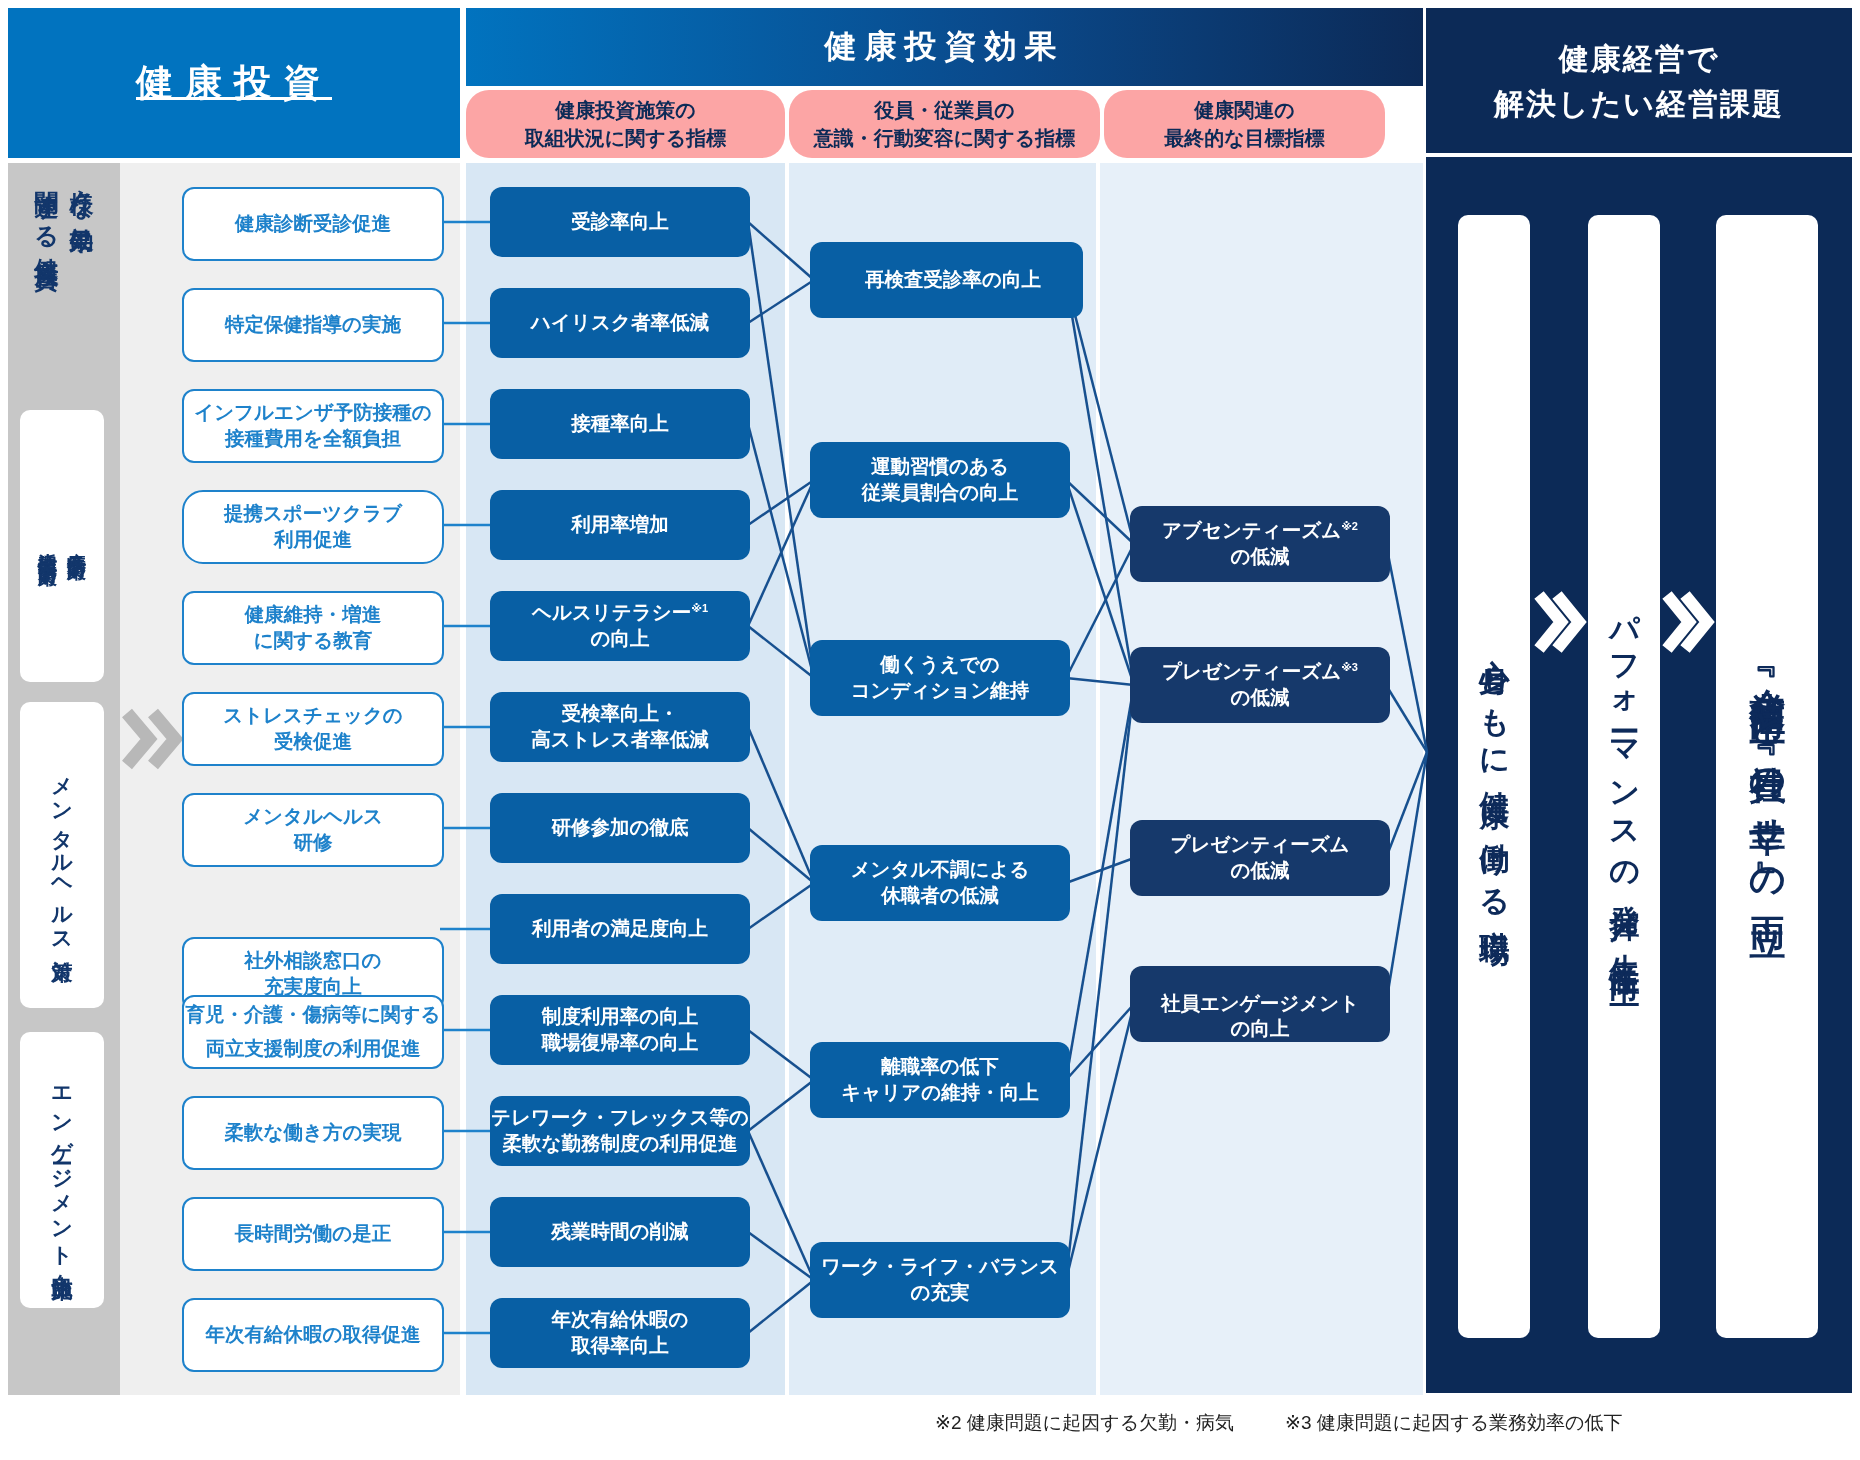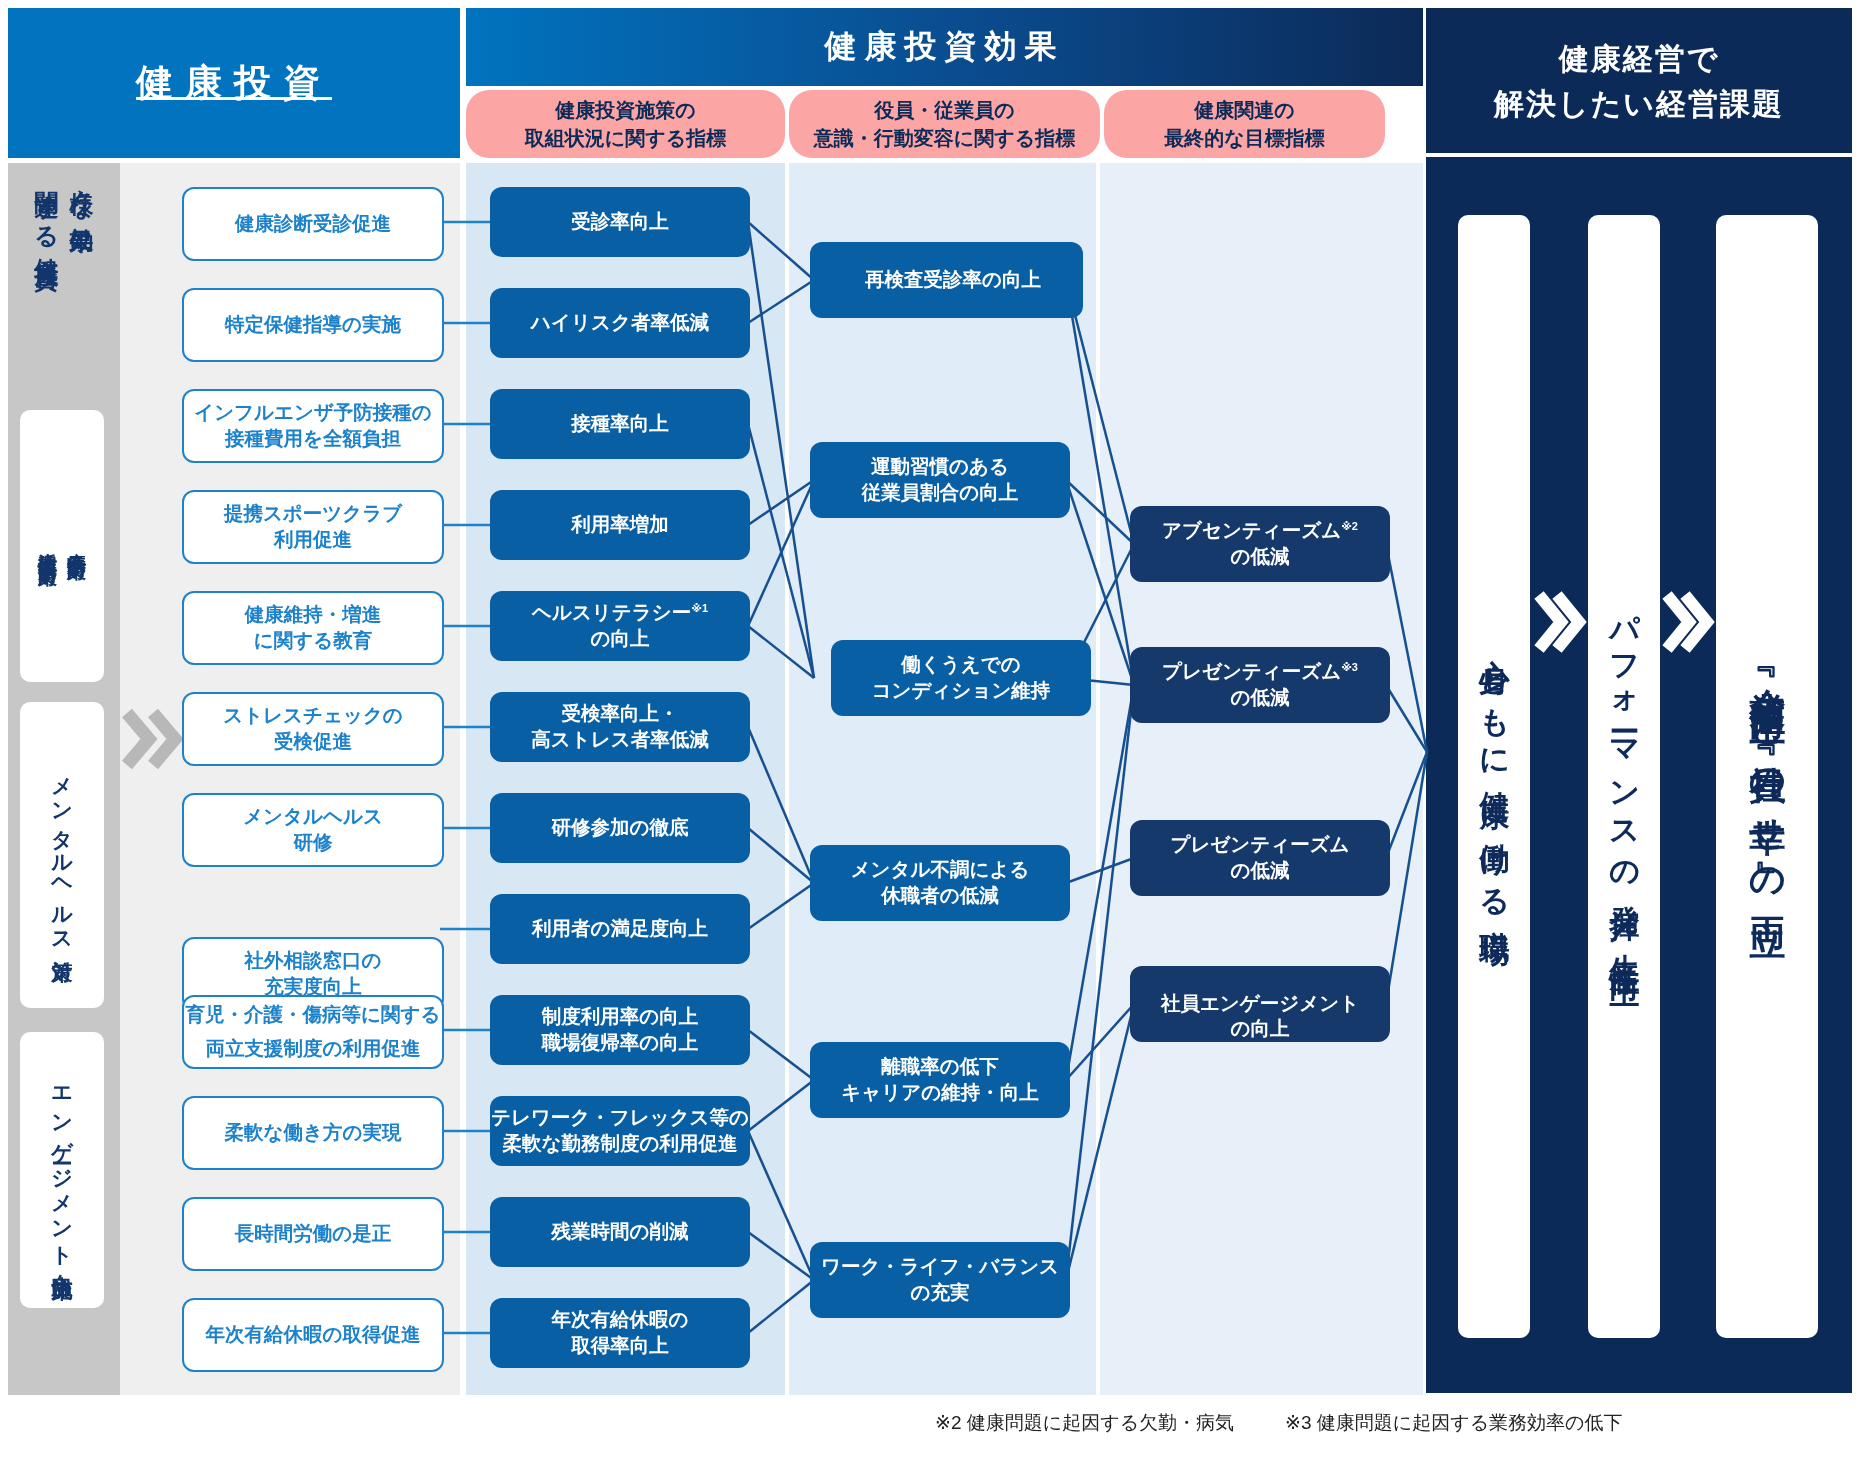--- a/index.html
+++ b/index.html
@@ -180,21 +180,21 @@
       <div class="box c1" style="left: 182px; top: 187px; width: 258px; height: 70px;">
         <span class="bl">健康診断受診促進</span>
       </div>
       <div class="box c1" style="left: 182px; top: 288px; width: 258px; height: 70px;">
         <span class="bl">特定保健指導の実施</span>
       </div>
       <div class="box c1" style="left: 182px; top: 389px; width: 258px; height: 70px;">
         <span class="bl">インフルエンザ予防接種の</span>
         <span class="bl">接種費用を全額負担</span>
       </div>
-      <div class="box c1" style="left: 182px; top: 490px; width: 258px; height: 70px;">
+      <div class="box c1" style="left: 182px; top: 490px; width: 258px; height: 70px; border-radius: 21px;">
         <span class="bl">提携スポーツクラブ</span>
         <span class="bl">利用促進</span>
       </div>
       <div class="box c1" style="left: 182px; top: 591px; width: 258px; height: 70px;">
         <span class="bl">健康維持・増進</span>
         <span class="bl">に関する教育</span>
       </div>
       <div class="box c1" style="left: 182px; top: 692px; width: 258px; height: 70px;">
         <span class="bl">ストレスチェックの</span>
         <span class="bl">受検促進</span>
@@ -261,21 +261,21 @@
         <span class="bl">年次有給休暇の</span>
         <span class="bl">取得率向上</span>
       </div>
       <div class="box c3" style="left: 810px; top: 242px; width: 260px; height: 76px; padding-left: 13px;">
         <span class="bl">再検査受診率の向上</span>
       </div>
       <div class="box c3" style="left: 810px; top: 442px; width: 260px; height: 76px;">
         <span class="bl">運動習慣のある</span>
         <span class="bl">従業員割合の向上</span>
       </div>
-      <div class="box c3" style="left: 810px; top: 640px; width: 260px; height: 76px; margin-left: 21px;">
+      <div class="box c3" style="left: 810px; top: 640px; width: 260px; height: 76px;">
         <span class="bl">働くうえでの</span>
         <span class="bl">コンディション維持</span>
       </div>
       <div class="box c3" style="left: 810px; top: 845px; width: 260px; height: 76px;">
         <span class="bl">メンタル不調による</span>
         <span class="bl">休職者の低減</span>
       </div>
       <div class="box c3" style="left: 810px; top: 1042px; width: 260px; height: 76px;">
         <span class="bl">離職率の低下</span>
         <span class="bl">キャリアの維持・向上</span>

